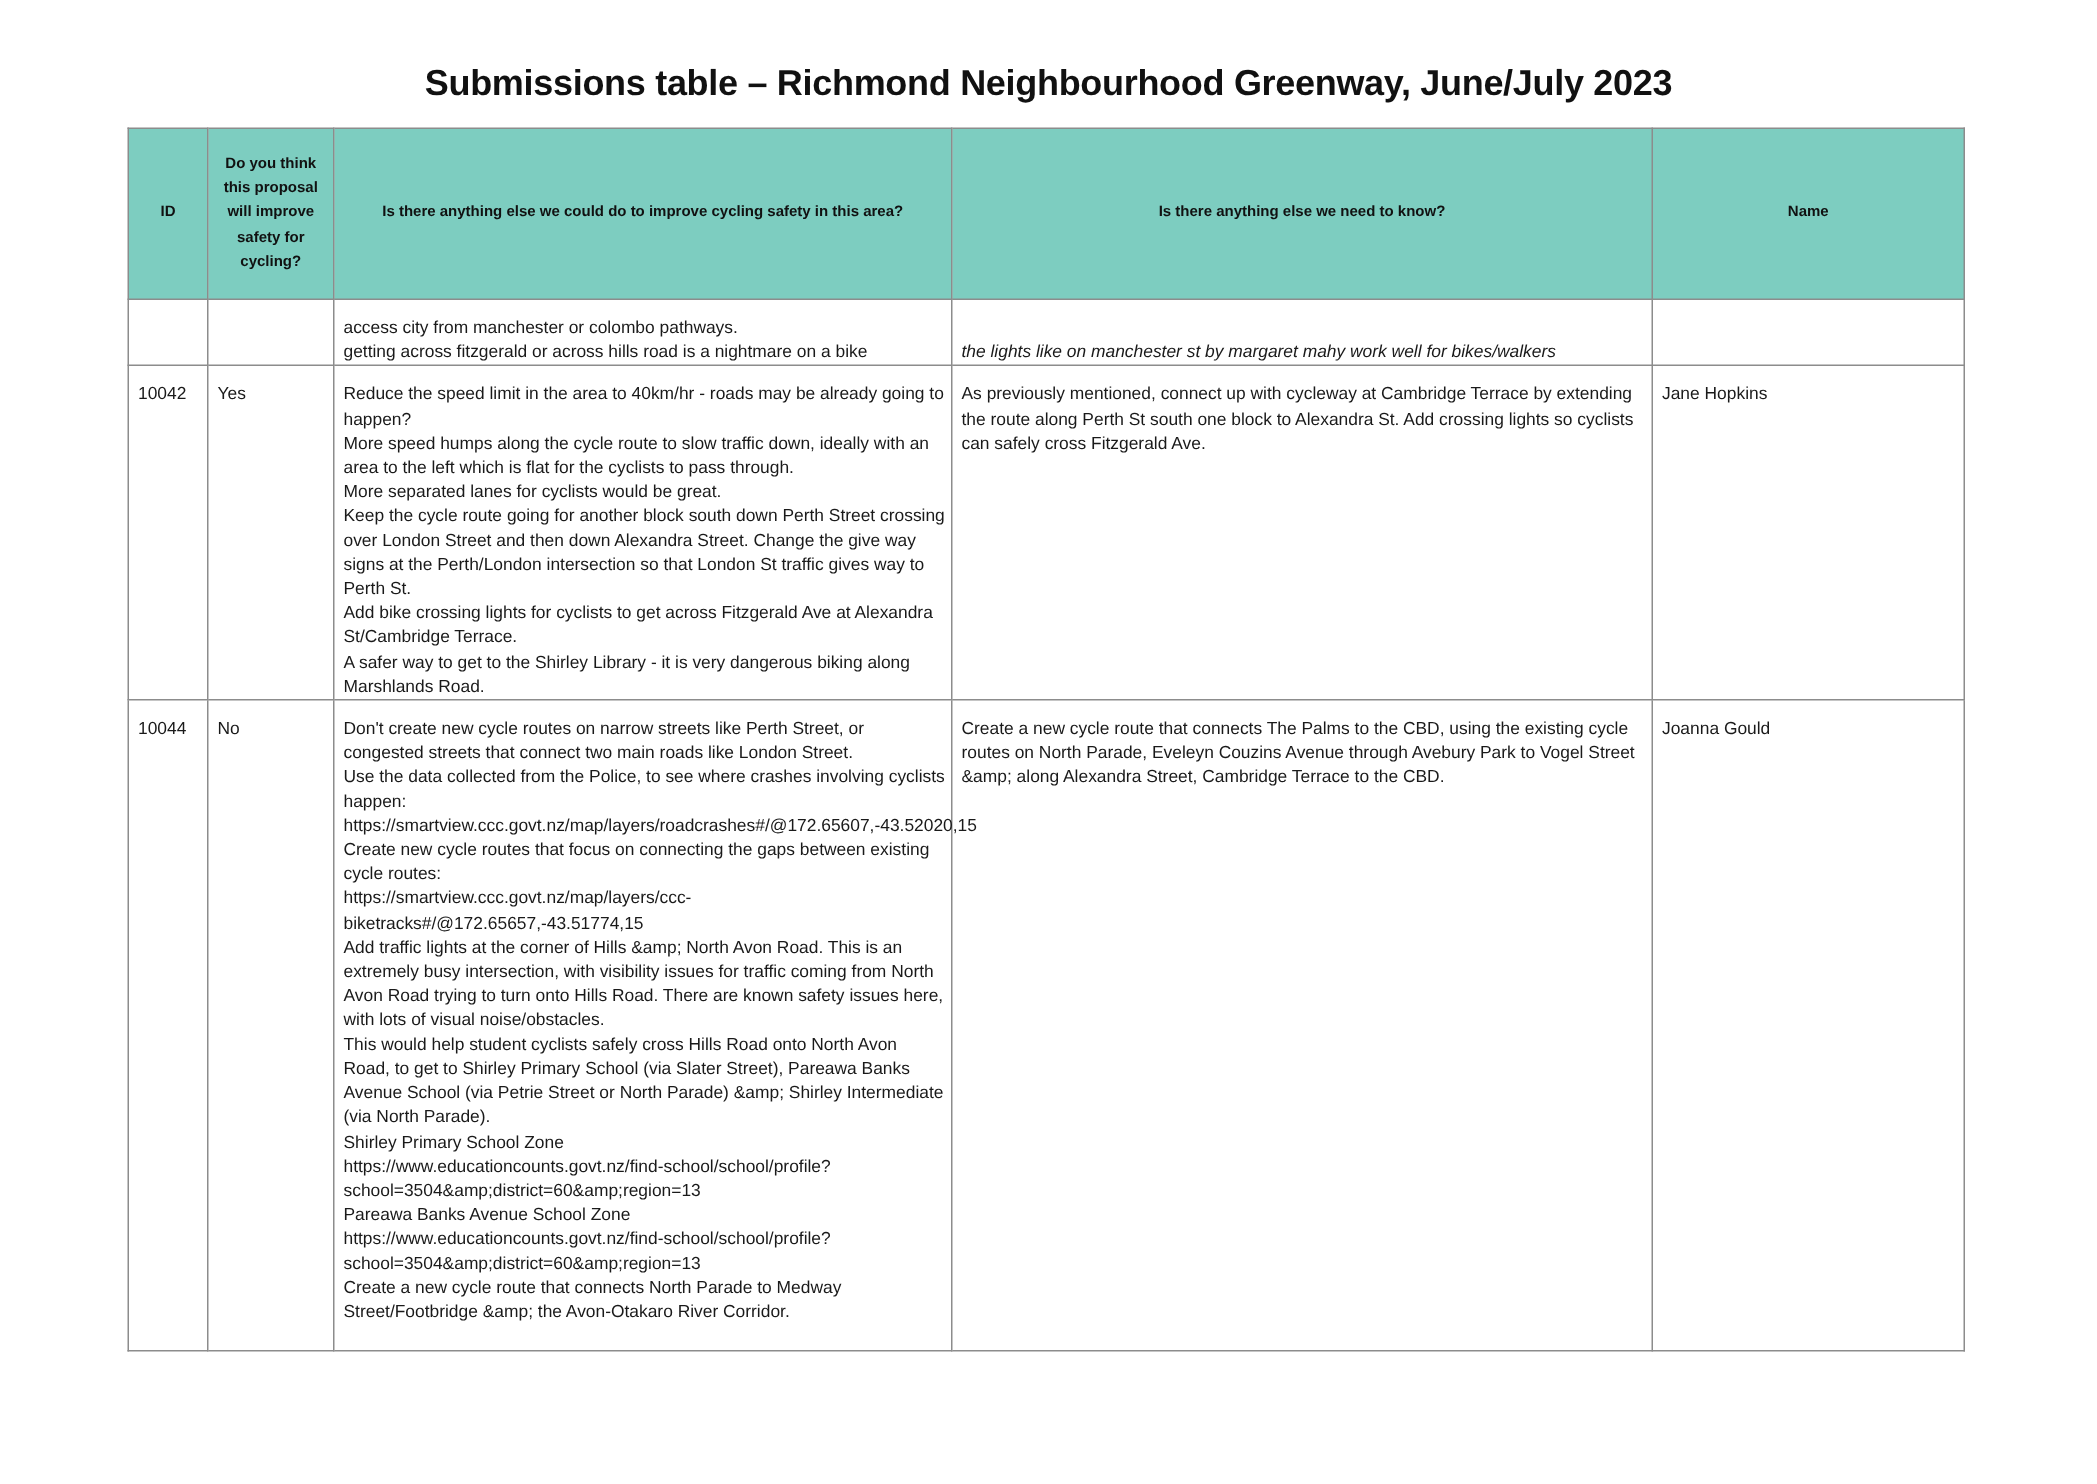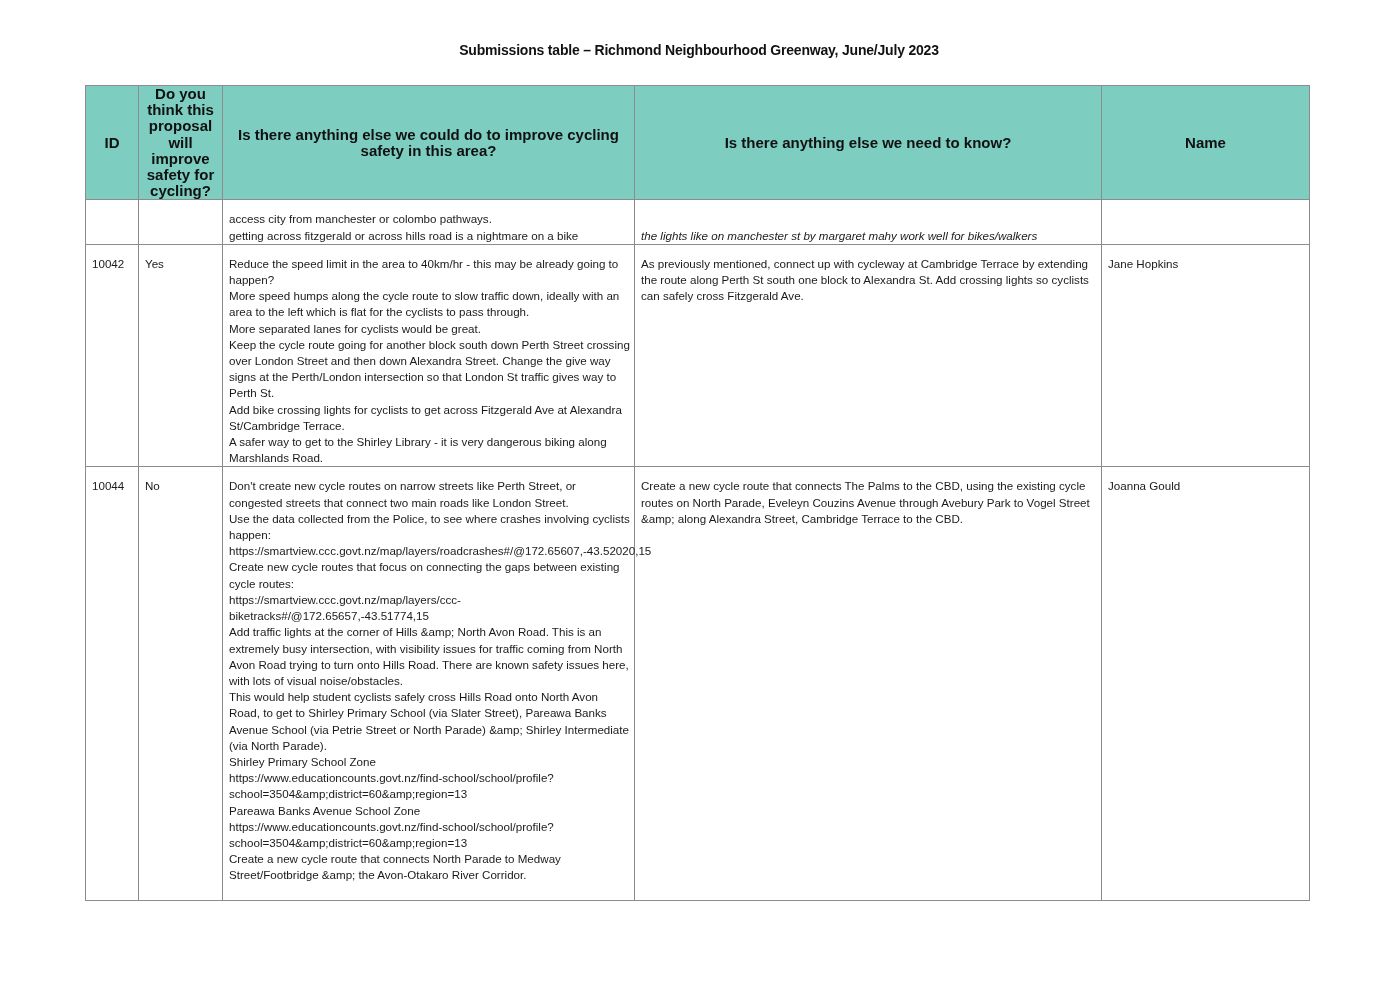--- a/index.html
+++ b/index.html
@@ -3,32 +3,32 @@
   <meta charset="utf-8">
   <style>
     html, body { margin: 0; padding: 0; background: #ffffff; }
     body {
       width: 1398px; height: 989px; position: relative; overflow: hidden;
       font-family: "Liberation Sans", "DejaVu Sans", sans-serif;
       color: #1a1a1a;
     }
     .title {
       position: absolute; left: 0; top: 42px; width: 1398px;
-      text-align: center; font-size: 14px; font-weight: bold; color: #111;
+      text-align: center; font-size: 24px; font-weight: bold; color: #111;
       letter-spacing: -0.2px;
     }
     table {
       position: absolute; left: 85px; top: 85px;
       width: 1224px; border-collapse: collapse; table-layout: fixed;
       font-size: 11.6px; line-height: 16.2px;
     }
     th, td { border: 1px solid #8c8c8c; vertical-align: top; }
     th {
       background: #7dcdc0; font-weight: bold; text-align: center;
-      vertical-align: middle; color: #111; font-size: 15px;
+      vertical-align: middle; color: #111; font-size: 10px;
       line-height: 16.2px; padding: 0 6px; height: 113px;
     }
     td { padding: 11px 6px 0 6px; white-space: normal; margin-top: 32px; }
     td .line { display: block; }
     col.c-id { width: 53px; }
     col.c-yn { width: 84px; }
     col.c-q1 { width: 412px; }
     col.c-q2 { width: 467px; }
     col.c-name { width: 208px; }
     tr.r0 td { height: 32px; }
@@ -70,21 +70,21 @@
       </td>
       <td class="q2">
         <span class="line">the lights like on manchester st by margaret mahy work well for bikes/walkers</span>
       </td>
       <td></td>
     </tr>
     <tr class="r2">
       <td>10042</td>
       <td>Yes</td>
       <td class="q1">
-        <span class="line">Reduce the speed limit in the area to 40km/hr - this may be already going to happen?</span>
+        <span class="line">Reduce the speed limit in the area to 40km/hr - roads may be already going to happen?</span>
         <span class="line">More speed humps along the cycle route to slow traffic down, ideally with an area to the left which is flat for the cyclists to pass through.</span>
         <span class="line">More separated lanes for cyclists would be great.</span>
         <span class="line">Keep the cycle route going for another block south down Perth Street crossing over London Street and then down Alexandra Street. Change the give way signs at the Perth/London intersection so that London St traffic gives way to Perth St.</span>
         <span class="line">Add bike crossing lights for cyclists to get across Fitzgerald Ave at Alexandra St/Cambridge Terrace.</span>
         <span class="line">A safer way to get to the Shirley Library - it is very dangerous biking along Marshlands Road.</span>
       </td>
       <td class="q2">
         <span class="line">As previously mentioned, connect up with cycleway at Cambridge Terrace by extending the route along Perth St south one block to Alexandra St. Add crossing lights so cyclists can safely cross Fitzgerald Ave.</span>
       </td>
       <td>Jane Hopkins</td>

